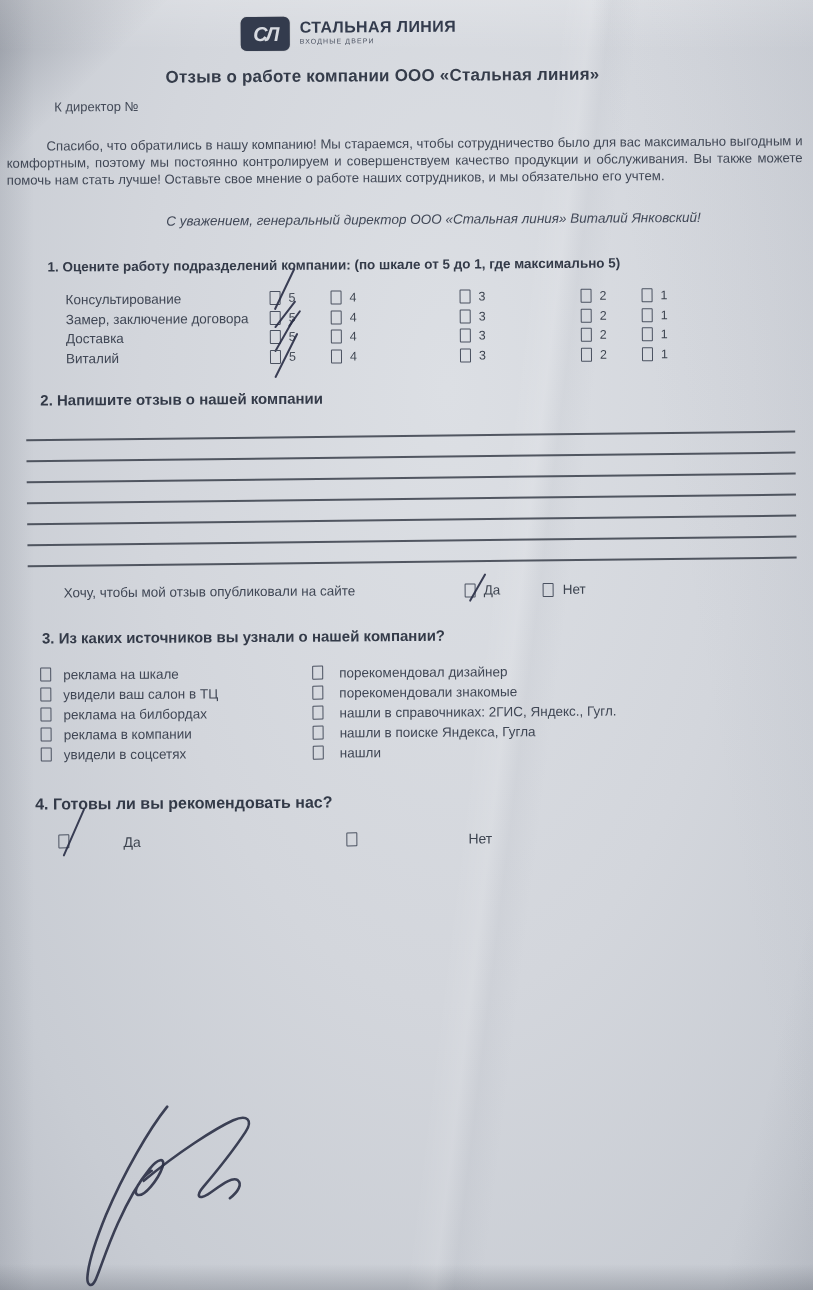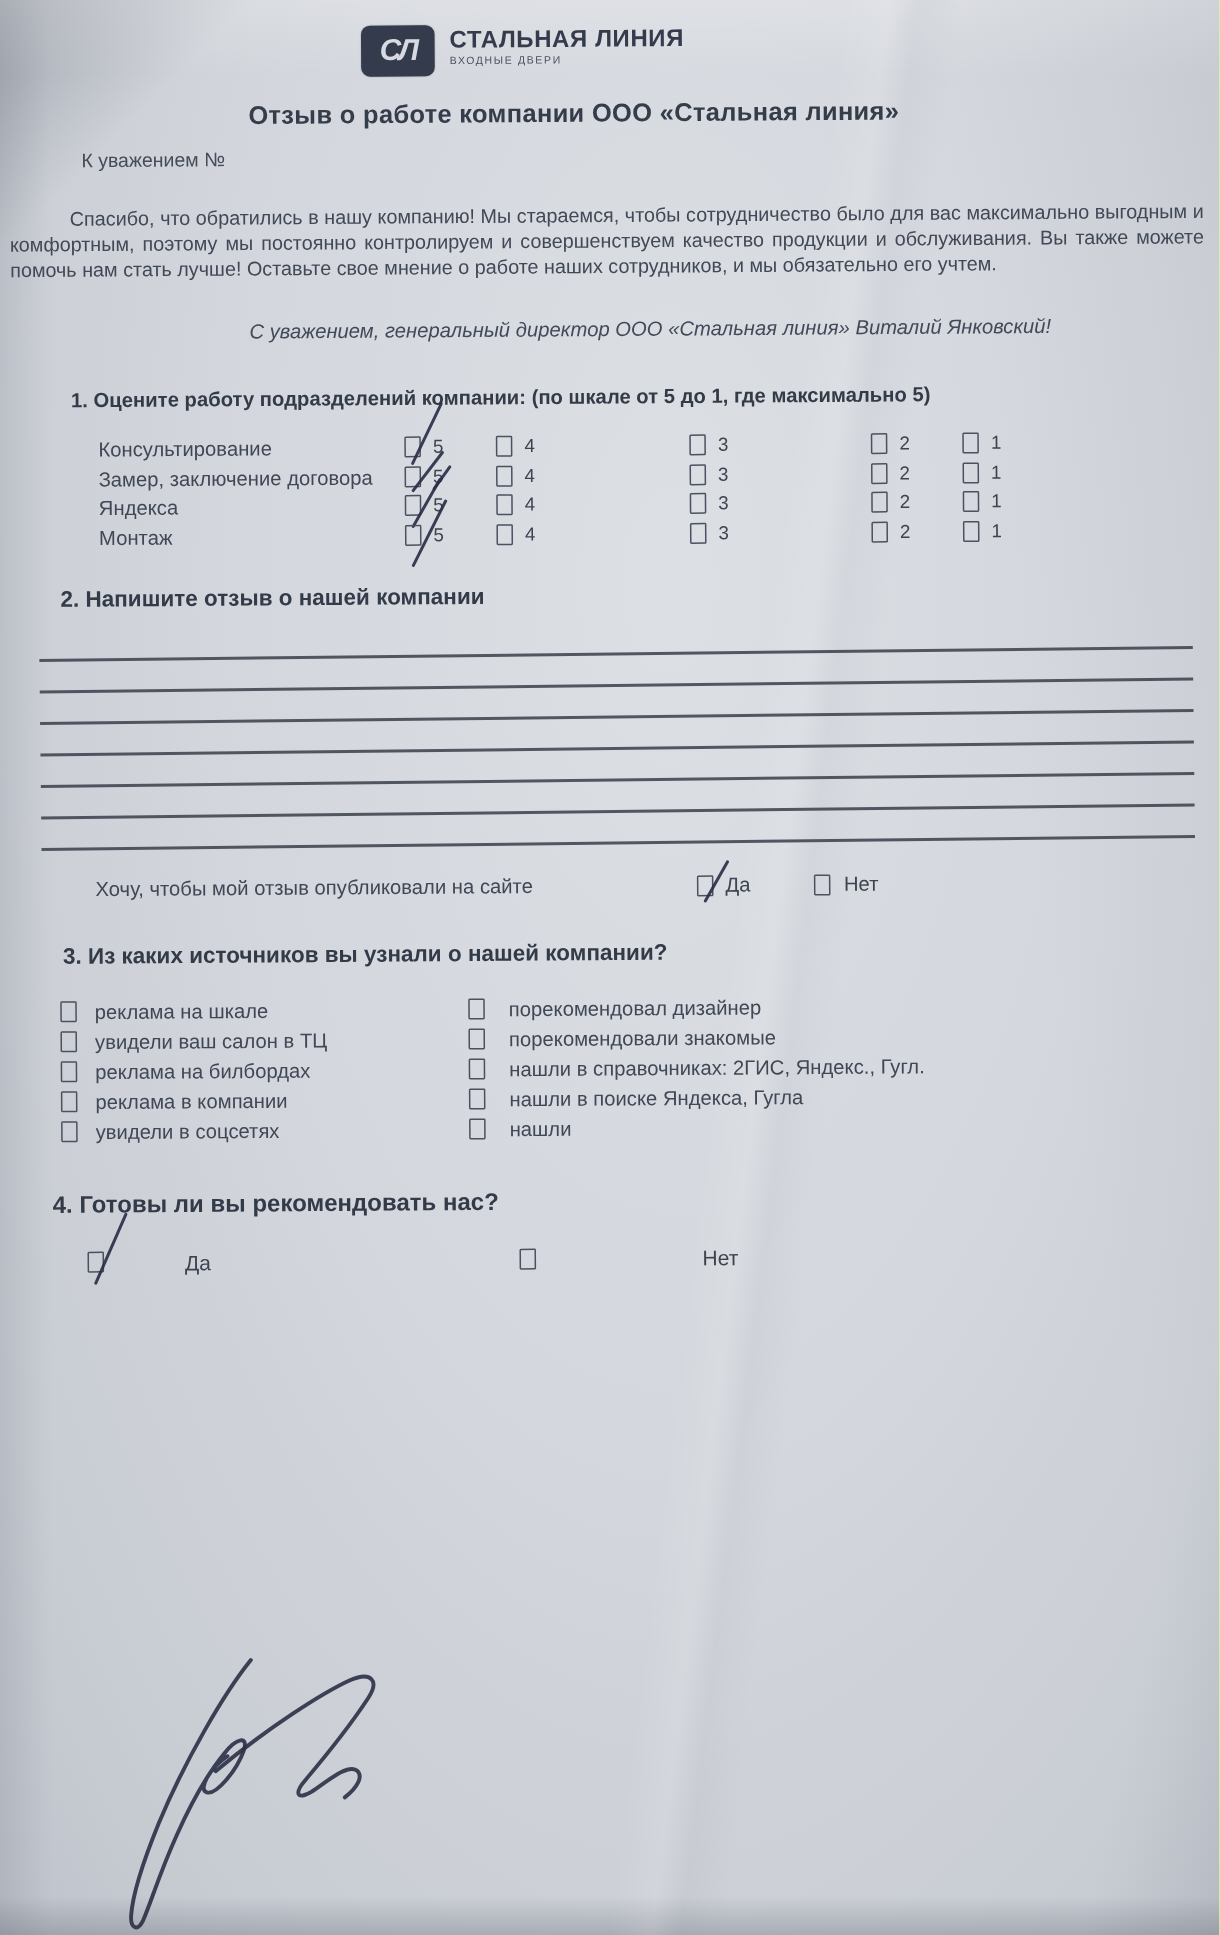--- a/index.html
+++ b/index.html
@@ -88,21 +88,21 @@
       <div class="logo-box">
         <span class="logo-mono">СЛ</span>
       </div>
       <div class="brand-block">
         <div class="brand-name">СТАЛЬНАЯ ЛИНИЯ</div>
         <div class="brand-tag">ВХОДНЫЕ ДВЕРИ</div>
       </div>
     </div>
 
     <div class="title">Отзыв о работе компании ООО «Стальная линия»</div>
-    <div class="contract">К уважением №</div>
+    <div class="contract">К директор №</div>
 
     <div class="intro">Спасибо, что обратились в нашу компанию! Мы стараемся, чтобы сотрудничество было для вас максимально выгодным и комфортным, поэтому мы постоянно контролируем и совершенствуем качество продукции и обслуживания. Вы также можете помочь нам стать лучше! Оставьте свое мнение о работе наших сотрудников, и мы обязательно его учтем.</div>
     <div class="signoff">С уважением, генеральный директор ООО «Стальная линия» Виталий Янковский!</div>
 
     <div class="q1-head">1. Оцените работу подразделений компании: (по шкале от 5 до 1, где максимально 5)</div>
     <div class="q1-rows">
         <div class="q1-row">
           <span class="q1-label">Консультирование</span>
           <span class="q1-cell" style="left: 204px;">
             <span class="cb">
@@ -147,21 +147,21 @@
           <span class="q1-cell" style="left: 515px;">
             <span class="cb"></span>
             <span class="num">2</span>
           </span>
           <span class="q1-cell" style="left: 576px;">
             <span class="cb"></span>
             <span class="num">1</span>
           </span>
         </div>
         <div class="q1-row">
-          <span class="q1-label">Яндекса</span>
+          <span class="q1-label">Доставка</span>
           <span class="q1-cell" style="left: 204px;">
             <span class="cb">
               <i class="slash" style="height: 38px; bottom: -9px; transform: rotate(30deg);"></i>
             </span>
             <span class="num">5</span>
           </span>
           <span class="q1-cell" style="left: 265px;">
             <span class="cb"></span>
             <span class="num">4</span>
           </span>
@@ -172,21 +172,21 @@
           <span class="q1-cell" style="left: 515px;">
             <span class="cb"></span>
             <span class="num">2</span>
           </span>
           <span class="q1-cell" style="left: 576px;">
             <span class="cb"></span>
             <span class="num">1</span>
           </span>
         </div>
         <div class="q1-row">
-          <span class="q1-label">Монтаж</span>
+          <span class="q1-label">Виталий</span>
           <span class="q1-cell" style="left: 204px;">
             <span class="cb">
               <i class="slash" style="height: 50px; bottom: -15px; transform: rotate(27deg);"></i>
             </span>
             <span class="num">5</span>
           </span>
           <span class="q1-cell" style="left: 265px;">
             <span class="cb"></span>
             <span class="num">4</span>
           </span>

